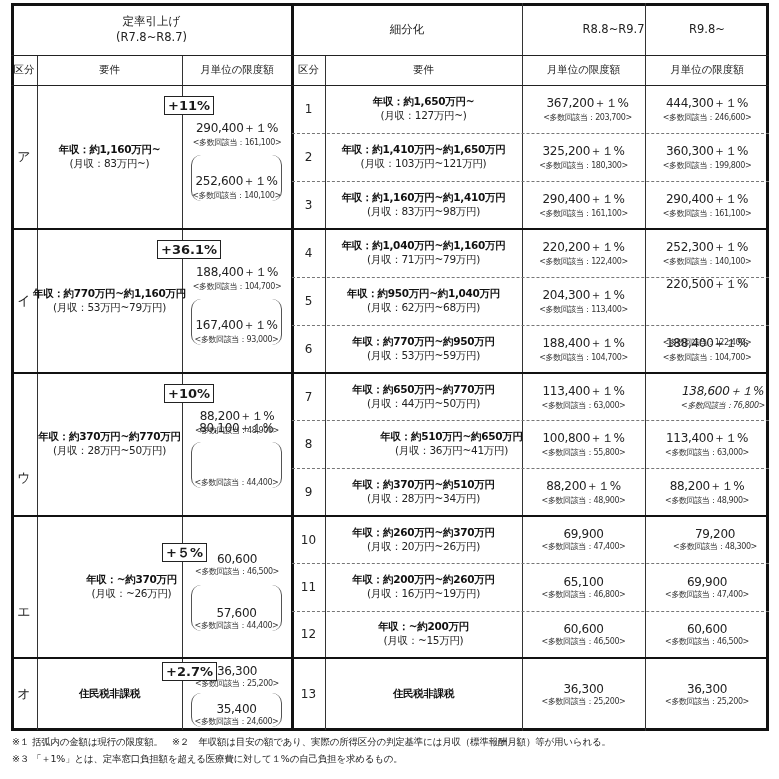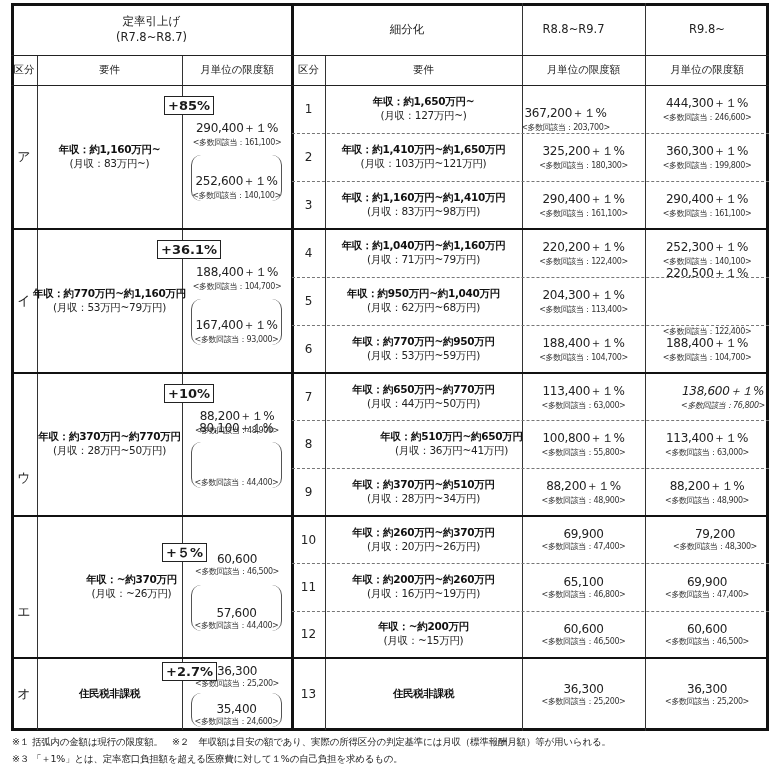--- a/index.html
+++ b/index.html
@@ -69,56 +69,56 @@
 <div class="abs hline dot" style="left:292px; top:563px; width:477px;"></div>
 <div class="abs hline dot" style="left:292px; top:611px; width:477px;"></div>
 
 <div class="abs cell hdr" style="left:11px; top:3px; width:281px; height:52px;">
   <div>定率引上げ</div>
   <div>(R7.8~R8.7)</div>
 </div>
 <div class="abs cell hdr" style="left:292px; top:3px; width:230px; height:52px;">
   <div>細分化</div>
 </div>
-<div class="abs cell hdr" style="left:512px; top:3px; width:123px; height:52px;">
+<div class="abs cell hdr" style="left:552px; top:3px; width:123px; height:52px;">
   <div>R8.8~R9.7</div>
 </div>
 <div class="abs cell hdr" style="left:645px; top:3px; width:124px; height:52px;">
   <div>R9.8~</div>
 </div>
 
 <div class="abs cell hdr-sm" style="left:11px; top:55px; width:26px; height:30px;">区分</div>
 <div class="abs cell hdr-sm" style="left:37px; top:55px; width:145px; height:30px;">要件</div>
 <div class="abs cell hdr-sm" style="left:182px; top:55px; width:110px; height:30px;">月単位の限度額</div>
 <div class="abs cell hdr-sm" style="left:292px; top:55px; width:33px; height:30px;">区分</div>
 <div class="abs cell hdr-sm" style="left:325px; top:55px; width:197px; height:30px;">要件</div>
 <div class="abs cell hdr-sm" style="left:522px; top:55px; width:123px; height:30px;">月単位の限度額</div>
 <div class="abs cell hdr-sm" style="left:645px; top:55px; width:124px; height:30px;">月単位の限度額</div>
 
 <div class="abs cell kubun" style="left:11px; top:85px; width:26px; height:143px;">ア</div>
 <div class="abs cell" style="left:37px; top:85px; width:145px; height:143px;">
   <div class="req-main">年収：約1,160万円~</div>
   <div class="req-sub">(月収：83万円~)</div>
 </div>
-<div class="abs pct" style="left:164px; top:96px;">+85%</div>
+<div class="abs pct" style="left:164px; top:96px;">+11%</div>
 <div class="abs cell" style="left:182px; top:116px; width:110px; height:36px;">
   <div class="amt">290,400＋１%</div>
   <div class="note">&lt;多数回該当：161,100&gt;</div>
 </div>
 <div class="abs paren" style="left:191px; top:155px; width:91px; height:46px;">
   <div class="amt">252,600＋１%</div>
   <div class="note">&lt;多数回該当：140,100&gt;</div>
 </div>
 
 <div class="abs cell num" style="left:292px; top:85px; width:33px; height:48px;">1</div>
 <div class="abs cell" style="left:325px; top:85px; width:197px; height:48px;">
   <div class="req-main">年収：約1,650万円~</div>
   <div class="req-sub">(月収：127万円~)</div>
 </div>
-<div class="abs cell" style="left:504px; top:85px; width:123px; height:48px;justify-content:flex-end;">
+<div class="abs cell" style="left:526px; top:85px; width:123px; height:48px;">
   <div class="amt">367,200＋１%</div>
   <div class="note">&lt;多数回該当：203,700&gt;</div>
 </div>
 <div class="abs cell" style="left:645px; top:85px; width:124px; height:48px;">
   <div class="amt">444,300＋１%</div>
   <div class="note">&lt;多数回該当：246,600&gt;</div>
 </div>
 
 <div class="abs cell num" style="left:292px; top:133px; width:33px; height:48px;">2</div>
 <div class="abs cell" style="left:325px; top:133px; width:197px; height:48px;">
@@ -179,21 +179,21 @@
 
 <div class="abs cell num" style="left:292px; top:277px; width:33px; height:48px;">5</div>
 <div class="abs cell" style="left:325px; top:277px; width:197px; height:48px;">
   <div class="req-main">年収：約950万円~約1,040万円</div>
   <div class="req-sub">(月収：62万円~68万円)</div>
 </div>
 <div class="abs cell" style="left:522px; top:277px; width:123px; height:48px;">
   <div class="amt">204,300＋１%</div>
   <div class="note">&lt;多数回該当：113,400&gt;</div>
 </div>
-<div class="abs cell" style="left:645px; top:277px; width:124px; height:48px;gap:44px;">
+<div class="abs cell" style="left:645px; top:288px; width:124px; height:48px;gap:44px;">
   <div class="amt">220,500＋１%</div>
   <div class="note">&lt;多数回該当：122,400&gt;</div>
 </div>
 
 <div class="abs cell num" style="left:292px; top:325px; width:33px; height:47px;">6</div>
 <div class="abs cell" style="left:325px; top:325px; width:197px; height:47px;">
   <div class="req-main">年収：約770万円~約950万円</div>
   <div class="req-sub">(月収：53万円~59万円)</div>
 </div>
 <div class="abs cell" style="left:522px; top:325px; width:123px; height:47px;">

